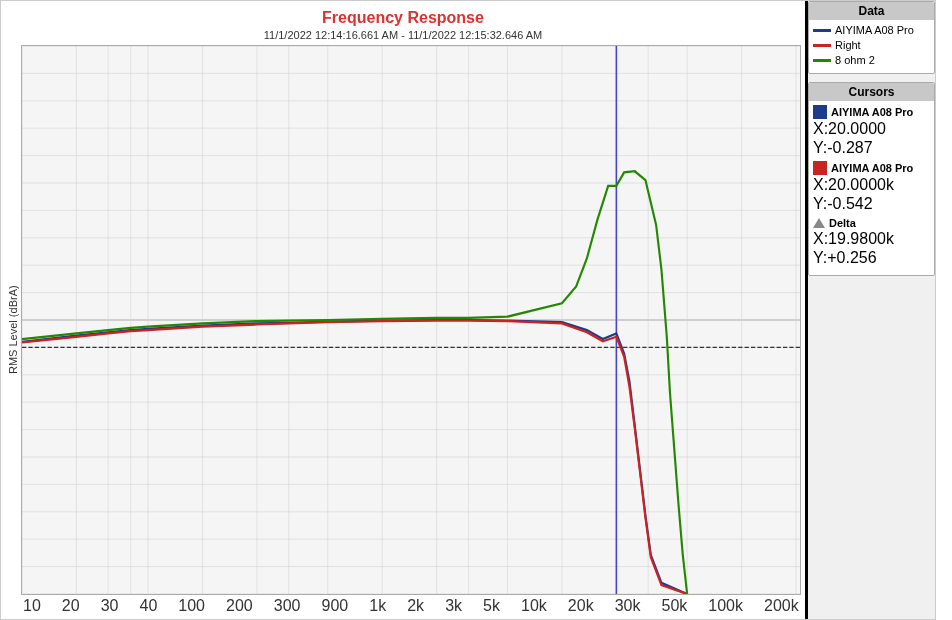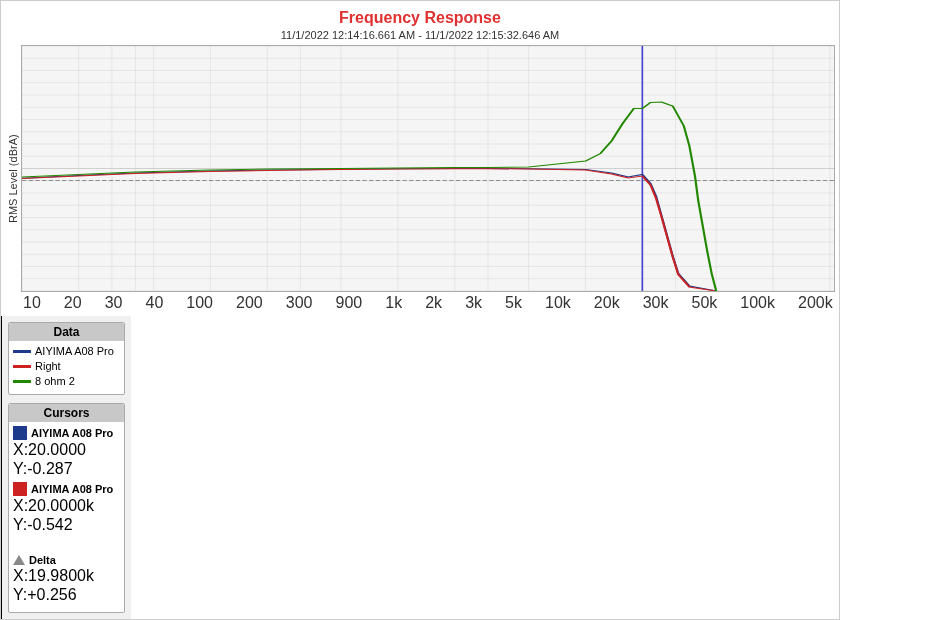--- a/index.html
+++ b/index.html
@@ -8,22 +8,22 @@
       font-family: Arial, sans-serif;
       width: 952px;
       height: 620px;
       overflow: hidden;
       display: flex;
       flex-direction: column;
     }
 
     .main-container {
       display: flex;
-      flex-direction: column;
-      width: 840px;
+      flex-direction: row;
+      width: 936px;
       height: 620px;
       background: #fff;
       border: 1px solid #ccc;
     }
 
     .chart-area {
       flex: 1;
       display: flex;
       flex-direction: column;
       padding: 8px 4px 4px 4px;
@@ -133,22 +133,21 @@
       font-weight: bold;
       line-height: 1.4;
     }
 
     
     .right-panel {
       width: 130px;
       display: flex;
       flex-direction: column;
       background: #f0f0f0;
-      border-left: 1px solid #000000;
-      padding: 6px;
+      border-left: 3px solid #000000;
       gap: 8px;
     }
 
     .panel-box {
       background: #fff;
       border: 1px solid #aaa;
       border-radius: 2px;
       padding: 4px;
     }
 
@@ -200,21 +199,21 @@
       font-size: 16px;
       margin: 1px 0;
     }
 
     .delta-label {
       display: flex;
       align-items: center;
       gap: 4px;
       font-size: 11px;
       font-weight: bold;
-      margin-top: 20px;
+      margin-top: 4px;
     }
 
     .delta-triangle {
       width: 0;
       height: 0;
       border-left: 6px solid transparent;
       border-right: 6px solid transparent;
       border-bottom: 10px solid #888;
       flex-shrink: 0;
     }

